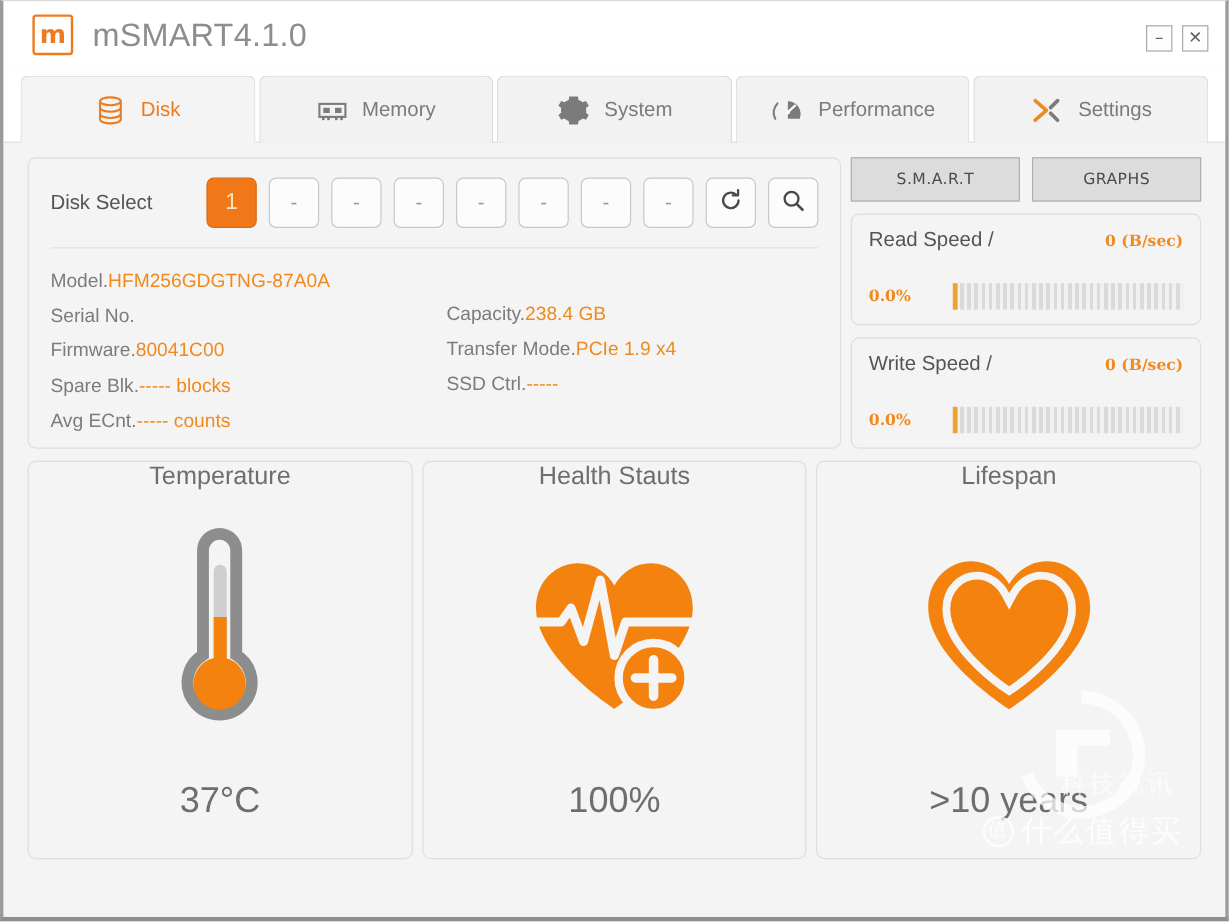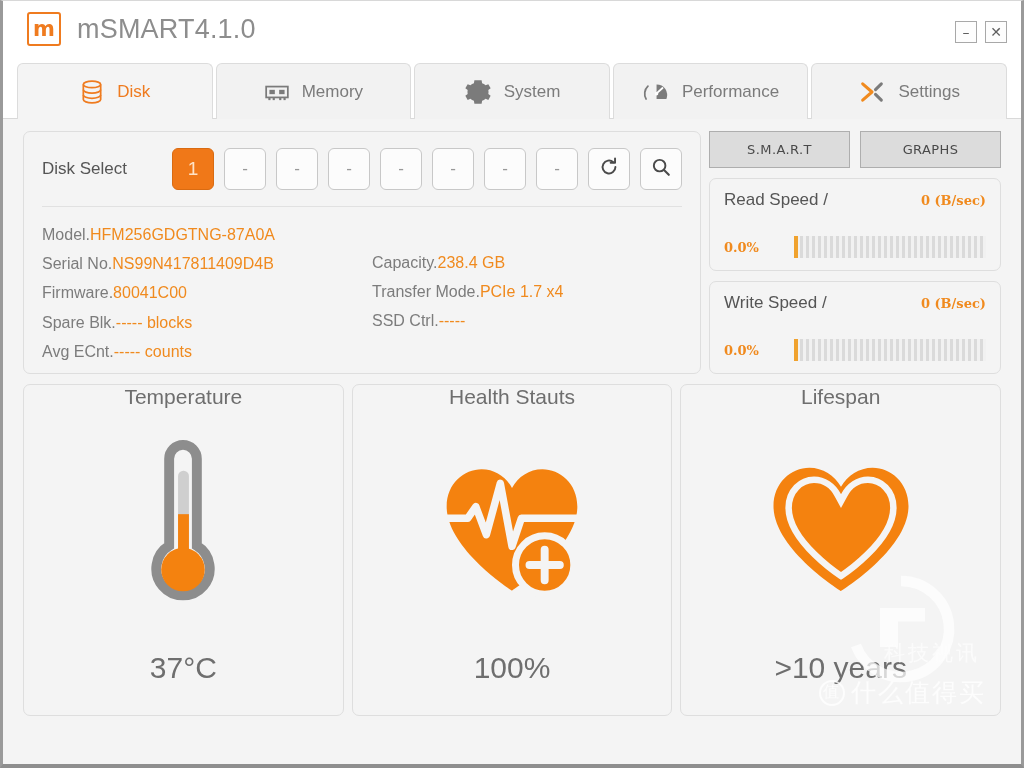--- a/index.html
+++ b/index.html
@@ -358,21 +358,20 @@
         </div>
 
         <div class="info-grid">
           <div class="info-col">
             <div class="info-row">
               <span class="info-key">Model.</span>
               <span class="info-val">HFM256GDGTNG-87A0A</span>
             </div>
             <div class="info-row">
               <span class="info-key">Serial No.</span>
-              <span class="info-val">NS99N417811409D4B</span>
             </div>
             <div class="info-row">
               <span class="info-key">Firmware.</span>
               <span class="info-val">80041C00</span>
             </div>
             <div class="info-row">
               <span class="info-key">Spare Blk.</span>
               <span class="info-val">----- blocks</span>
             </div>
             <div class="info-row">
@@ -381,21 +380,21 @@
             </div>
           </div>
 
           <div class="info-col" style="padding-top:28px;">
             <div class="info-row">
               <span class="info-key">Capacity.</span>
               <span class="info-val">238.4 GB</span>
             </div>
             <div class="info-row">
               <span class="info-key">Transfer Mode.</span>
-              <span class="info-val">PCIe 1.7 x4</span>
+              <span class="info-val">PCIe 1.9 x4</span>
             </div>
             <div class="info-row">
               <span class="info-key">SSD Ctrl.</span>
               <span class="info-val">-----</span>
             </div>
           </div>
         </div>
       </div>
 
       <div class="side">

